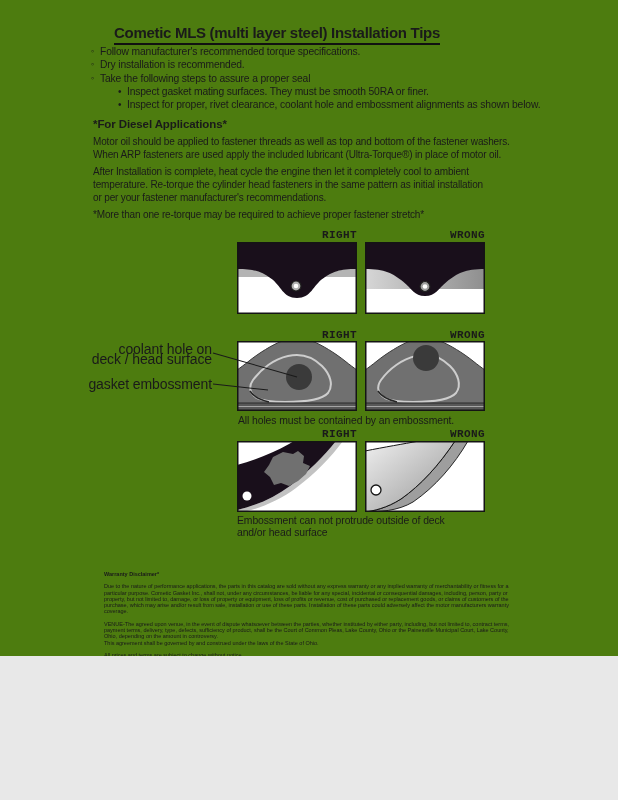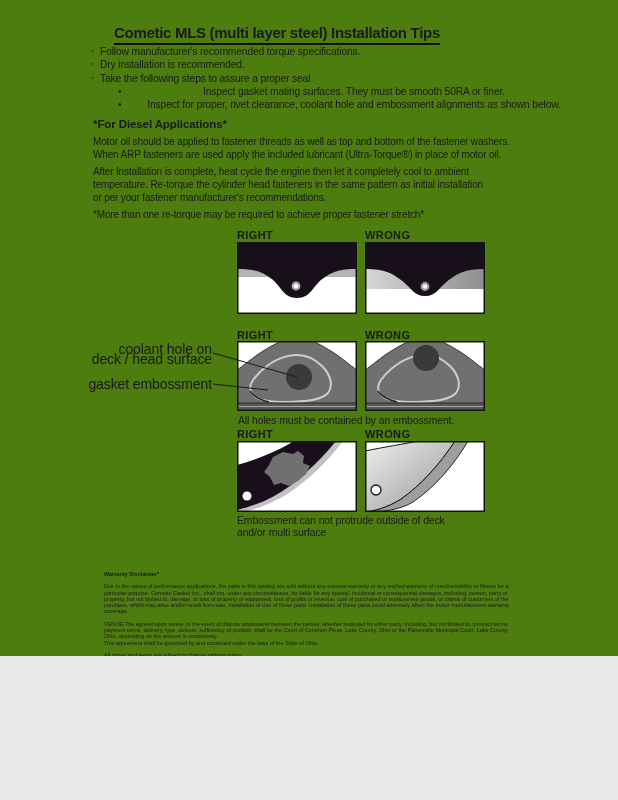--- a/index.html
+++ b/index.html
@@ -4,25 +4,25 @@
 <style>
   html,body{margin:0;padding:0;background:#e8e8e8;}
   .page{position:relative;width:618px;height:656px;background:#4d7c0f;overflow:hidden;
         font-family:"Liberation Sans","DejaVu Sans",sans-serif;color:#1a1a1a;}
   .abs{position:absolute;}
   .title{left:114px;top:24px;font-size:15px;font-weight:700;letter-spacing:-0.3px;
          border-bottom:2px solid #111;padding-bottom:2px;}
   .bullets{left:91px;top:45px;width:490px;font-size:10.3px;line-height:13.3px;letter-spacing:-0.15px;}
   .b1{padding-left:9px;position:relative;}
   .b1::before{content:"\25E6";position:absolute;left:0;top:0;font-size:9px;}
-  .b2{padding-left:9px;margin-left:27px;position:relative;text-align:center;}
+  .b2{padding-left:9px;margin-left:27px;position:relative;}
   .b2::before{content:"\2022";position:absolute;left:0;top:0;font-size:10px;}
   .h2{left:93px;top:118px;font-size:11.5px;font-weight:700;letter-spacing:-0.1px;}
   .para{left:93px;width:480px;font-size:10px;line-height:13.2px;letter-spacing:-0.15px;white-space:pre-line;}
-  .dg-header{width:120px;text-align:left;font-size:11px;font-weight:700;letter-spacing:0.4px;}
+  .dg-header{width:120px;text-align:right;font-size:11px;font-weight:700;letter-spacing:0.4px;font-family:Liberation Mono, monospace;}
   .caption{font-size:10.4px;letter-spacing:-0.1px;white-space:pre-line;line-height:11.5px;}
   .ann{width:124px;text-align:right;font-size:14px;line-height:10px;letter-spacing:-0.1px;}
   .legal{left:104px;top:571px;width:414px;font-size:5.5px;line-height:6.3px;letter-spacing:0px;}
   .legal p{margin:0 0 6px 0;white-space:pre-line;}
   .legal .lg-head{font-weight:700;}
   .docnum{left:385px;top:756px;font-size:16px;letter-spacing:0.2px;color:#222;text-align:center;}
   svg{display:block;}
 </style>
 </head>
 <body>
@@ -141,21 +141,21 @@
       </linearGradient>
     </defs>
     <rect x="0" y="0" width="120" height="71" fill="#ffffff"></rect>
     <path d="M90,0 H103 C89,24 70,46 48,61 C33,70 14,71 0,71 C8,70 22,67 36,58 C56,44 74,24 90,0 Z" fill="#9e9e9e" stroke="#141414" stroke-width="0.9"></path>
     <path d="M0,10 C20,6 38,3 54,0 H90 C74,24 56,44 36,58 C22,67 8,70 0,71 Z" fill="url(#gradR3)" stroke="#141414" stroke-width="1"></path>
     <circle cx="11" cy="49" r="5" fill="#ffffff" stroke="#141414" stroke-width="1.3"></circle>
     <rect x="0.75" y="0.75" width="118.5" height="69.5" fill="none" stroke="#141414" stroke-width="1.5"></rect>
   </svg>
 
   <div class="abs caption" style="left:237px;top:515px;">Embossment can not protrude outside of deck
-and/or multi surface</div>
+and/or head surface</div>
 
   <div class="abs legal">
     <p class="lg-head">Warranty Disclaimer*</p>
     <p>Due to the nature of performance applications, the parts in this catalog are sold without any express warranty or any implied warranty of merchantability or fitness for a particular purpose.  Cometic Gasket Inc., shall not, under any circumstances, be liable for any special, incidental or consequential damages, including, person, party or property, but not limited to, damage, or loss of property or equipment, loss of profits or revenue, cost of purchased or replacement goods, or claims of customers of the purchase, which may arise and/or result from sale, installation or use of these parts.  Installation of these parts could adversely affect the motor manufacturers warranty coverage.</p>
     <p>VENUE-The agreed upon venue, in the event of dispute whatsoever between the parties, whether instituted by either party, including, but not limited to, contract terms, payment terms, delivery, type, defects, sufficiency of product, shall be the Court of Common Pleas, Lake County, Ohio or the Painesville Municipal Court, Lake County, Ohio, depending on the amount in controversy.
 This agreement shall be governed by and construed under the laws of the State of Ohio.</p>
     <p>All prices and terms are subject to change without notice.</p>
     <p>Terms COD- Secured with a completed dealer/jobber application on File, COD-Company check with a current credit card number on file.  Open accounts may be established by well rated firms.  A credit application is available upon request.  Open accounts are due payable Net 30 days from date of invoice.  No statement will be sent.  If an account becomes 60 or more days past due, it is subject to being placed on credit hold.  No orders will be shipped or new orders accepted until past due balance is paid.  If an account becomes 90 or more days past due, it is subject to being placed for collections.  All costs of collection are the responsibility of the customer, including attorney fees, court costs, and other expenses of litigation.</p>
     <p>Returns- Authorized (RGA) must be obtained in advance on all returns.  A packing slip or invoice number must accompany the merchandise.  No returns after 30 days from invoice date.  All returns are subject to a 25% restocking charge.  All custom designed and custom manufactured gaskets are non-returnable.</p>
     <p>Only catalog parts are returnable.

